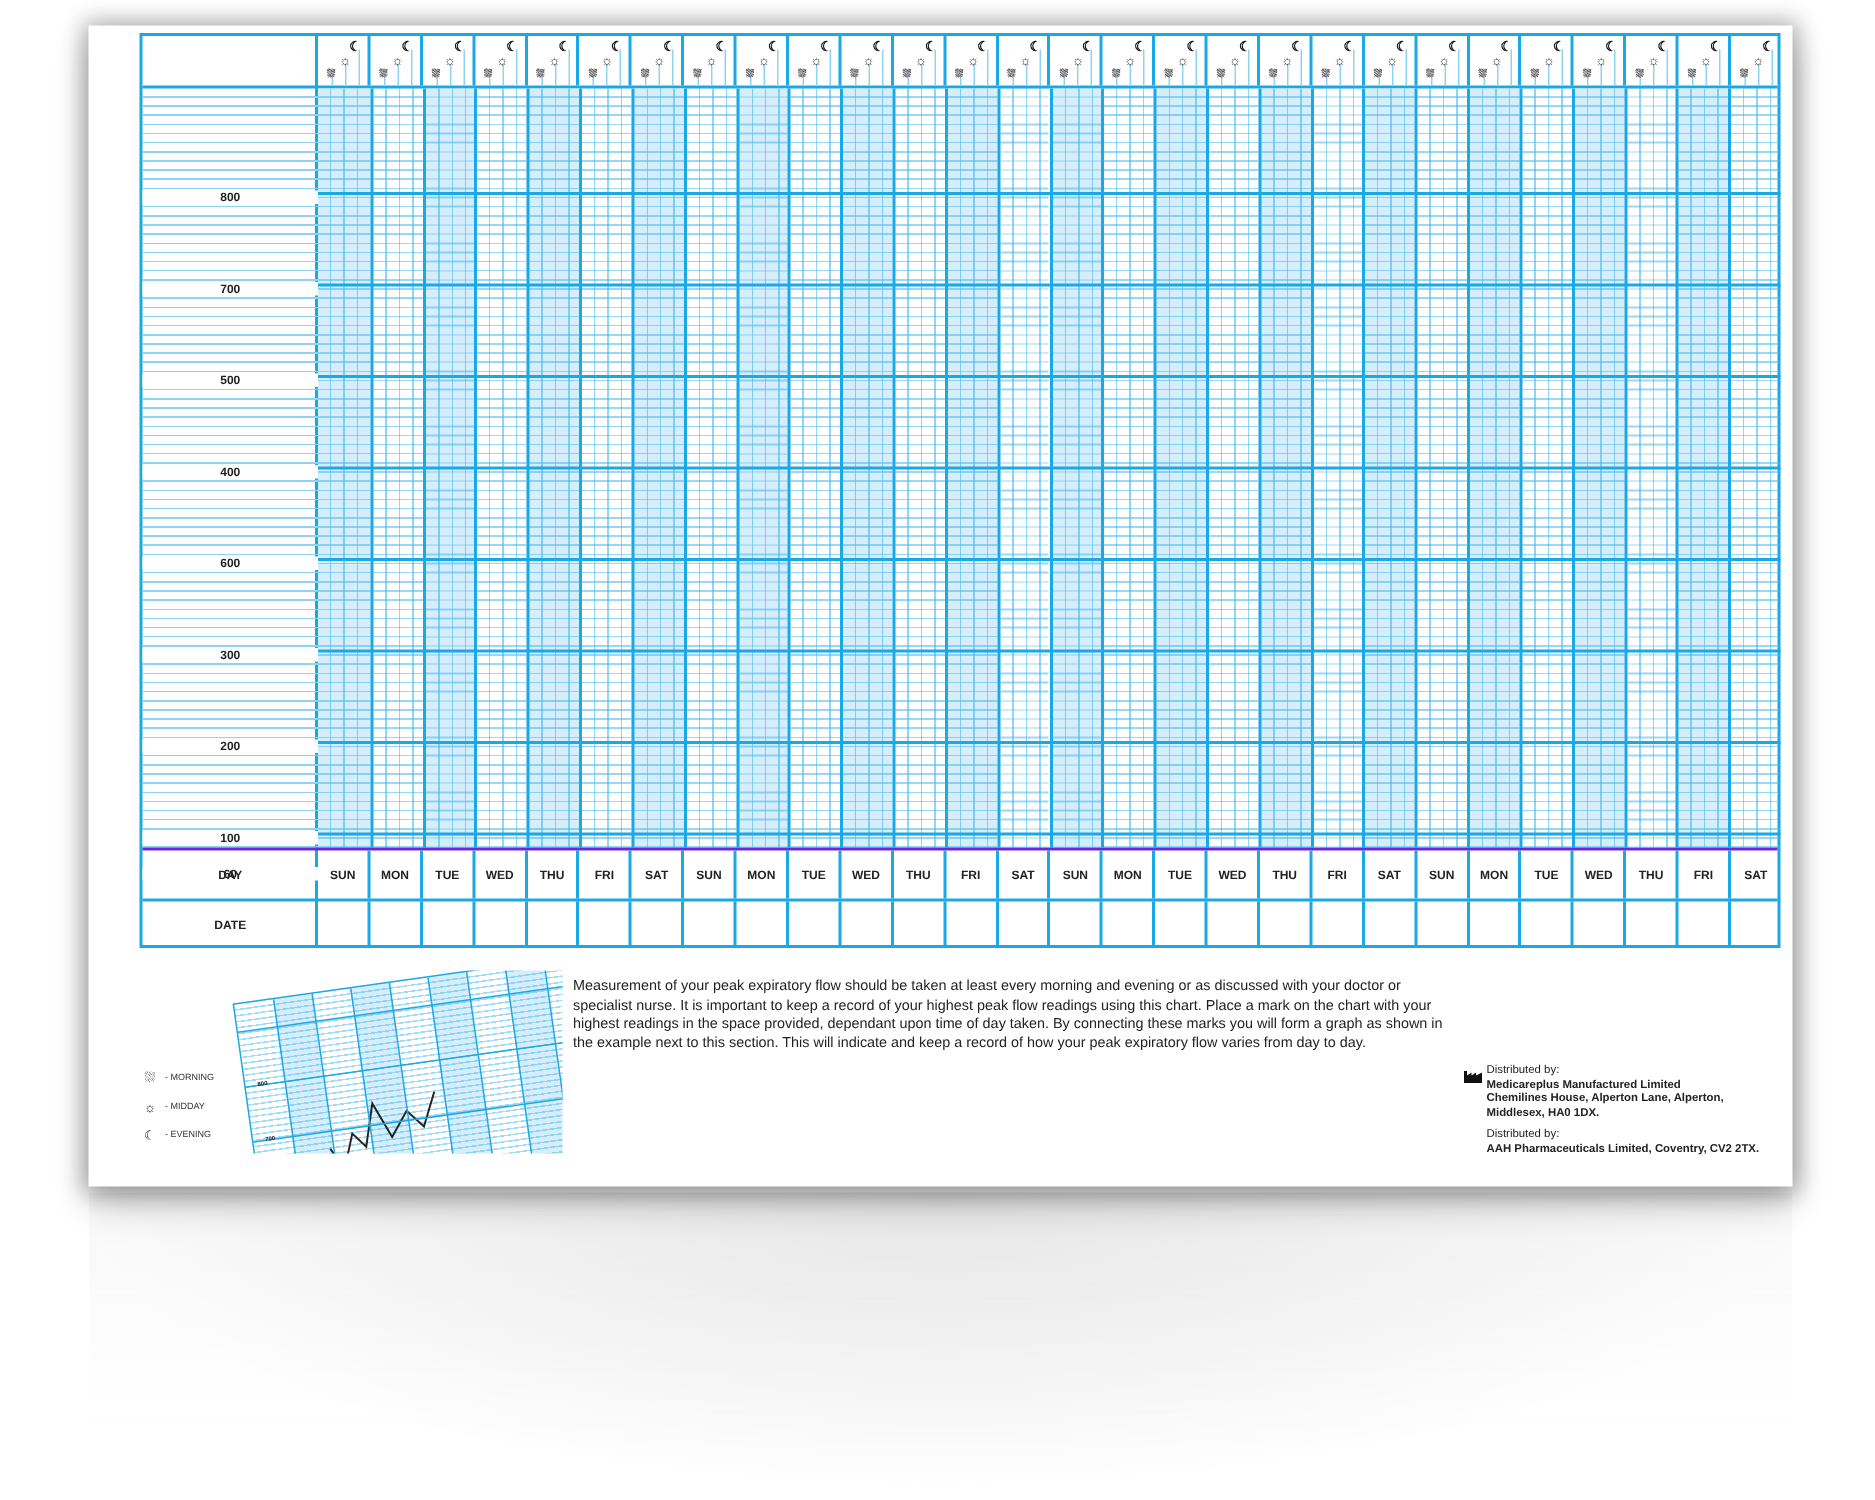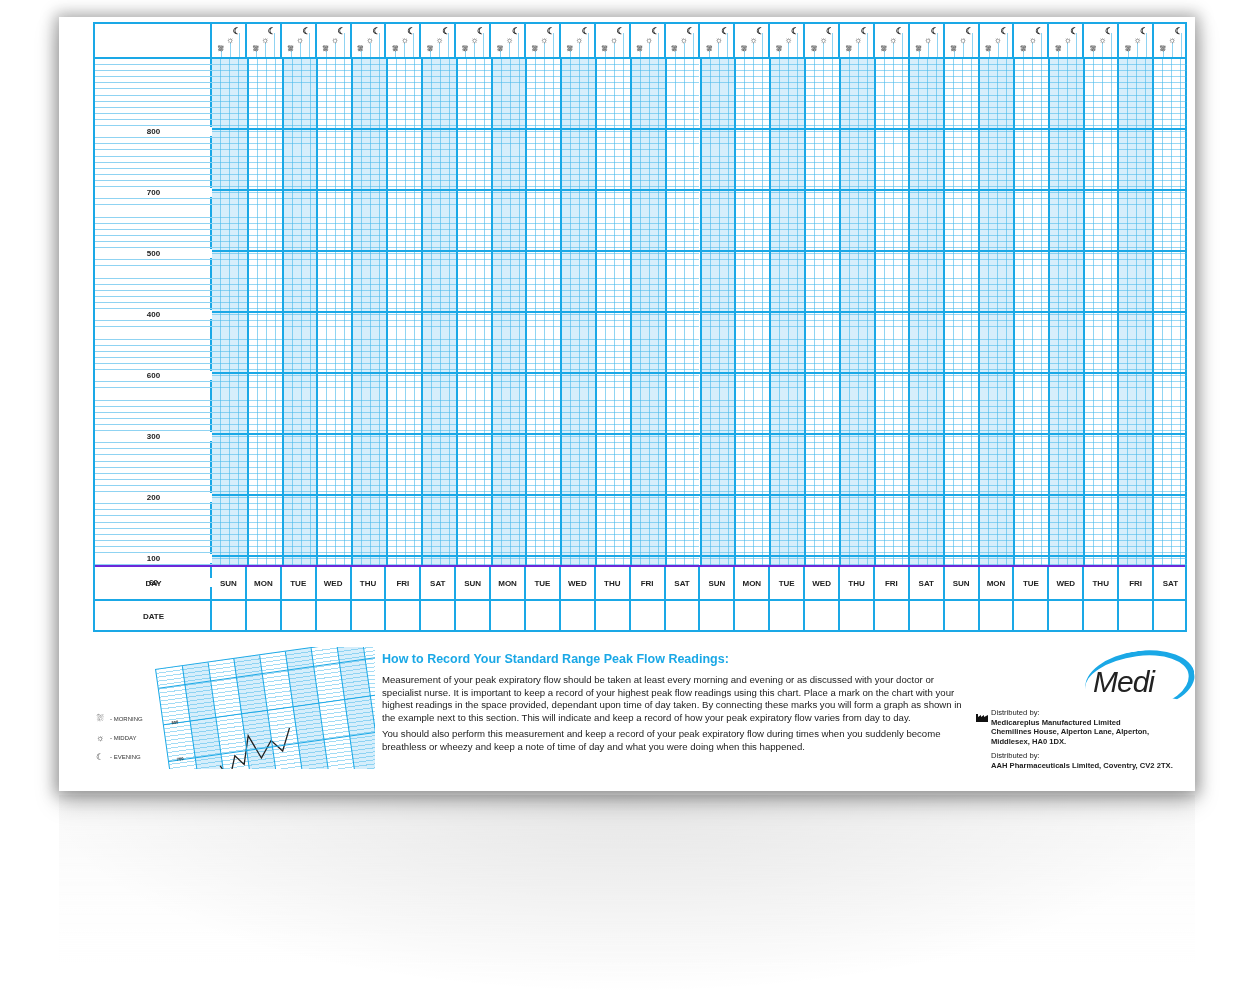--- a/index.html
+++ b/index.html
@@ -474,29 +474,23 @@
           <div class="ex-major-v" style="left: 130px;"></div>
           <div class="ex-major-v" style="left: 156px;"></div>
           <div class="ex-major-v" style="left: 182px;"></div>
           <div class="ex-major-v" style="left: 208px;"></div>
           <div class="ex-label" style="left: 8px; top: 52px;">800</div>
           <div class="ex-label" style="left: 8px; top: 89px;">700</div>
         </div>
     </div>
 
     <div class="howto">
-      <h2>How to Record Your Standard Range Peak Flow Readings:</h2>
       <p>Measurement of your peak expiratory flow should be taken at least every morning and evening or as discussed with your doctor or specialist nurse. It is important to keep a record of your highest peak flow readings using this chart. Place a mark on the chart with your highest readings in the space provided, dependant upon time of day taken. By connecting these marks you will form a graph as shown in the example next to this section. This will indicate and keep a record of how your peak expiratory flow varies from day to day.</p>
-      <p>You should also perform this measurement and keep a record of your peak expiratory flow during times when you suddenly become breathless or wheezy and keep a note of time of day and what you were doing when this happened.</p>
     </div>
 
-    <div class="brand">
-      <div class="brand-arc"></div>
-      <div class="brand-text">Medi</div>
-    </div>
 
     <div class="maker">
       <svg class="factory" viewBox="0 0 12 10">
         <path d="M0 10 V2 H2 V5 L5 3 V5 L8 3 V5 L12 3 V10 Z" fill="#111"></path>
       </svg>
       <div class="txt">
         <div>Distributed by:</div>
         <div><b>Medicareplus Manufactured Limited</b></div>
         <div><b>Chemilines House, Alperton Lane, Alperton,</b></div>
         <div><b>Middlesex, HA0 1DX.</b></div>

